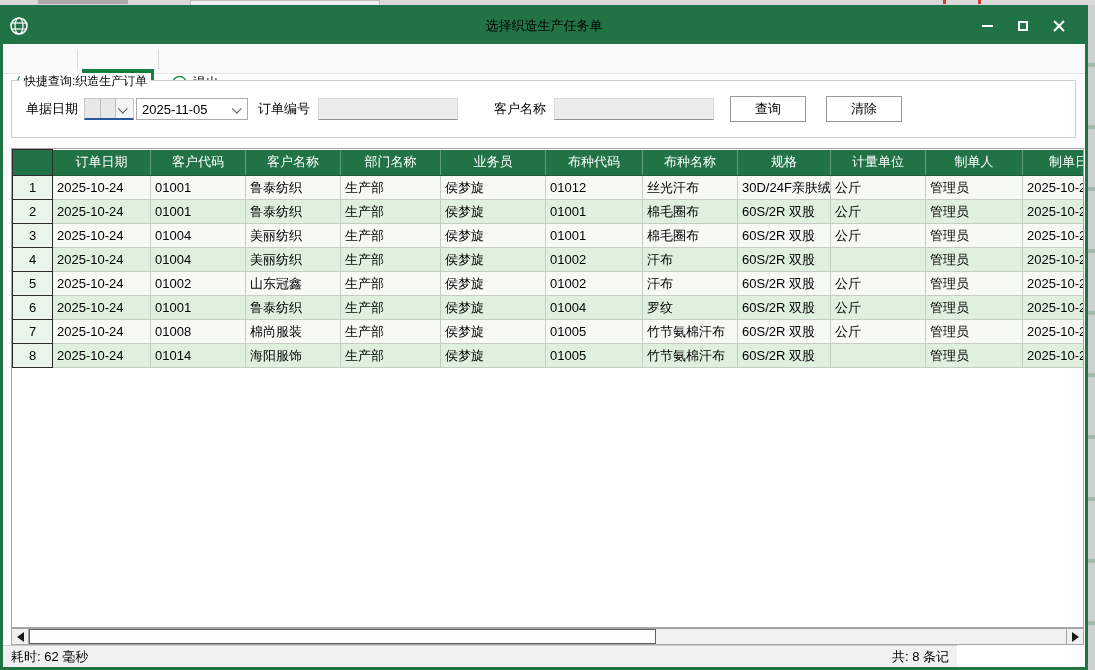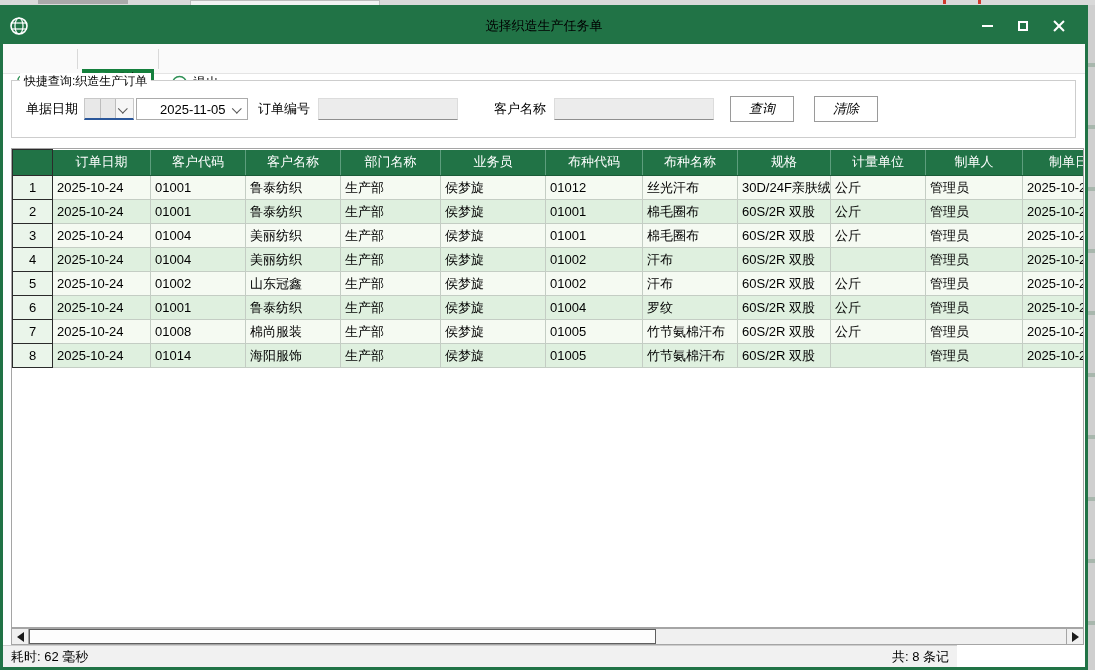--- a/index.html
+++ b/index.html
@@ -52,28 +52,28 @@
   .group-label { position:absolute; top:-8px; left:8px; background:#fff; padding:0 4px; font-size:12px; }
   .filter-row { display:flex; align-items:center; height:100%; padding-left:14px; }
   .flabel { font-size:13px; white-space:nowrap; }
   .combo-small { position:relative; width:50px; height:22px; margin-left:6px; margin-right:2px;
     border:1px solid #c8c8c8; border-bottom:2px solid #2b579a; background:#e8e8e8; display:flex; }
   .combo-small .cellA { width:16px; border-right:1px solid #bdbdbd; }
   .combo-small .cellB { width:15px; border-right:1px solid #bdbdbd; }
   .combo-small .dd { flex:1; background:#f6f6f6; position:relative; }
   .combo-date { position:relative; width:112px; height:22px; margin-right:10px;
     border:1px solid #ababab; background:#fff; display:flex; align-items:center;
-    padding-left:23px; font-size:13px; }
+    padding-left:5px; font-size:13px; }
   .chev { position:absolute; right:6px; top:7px; width:7px; height:7px;
     border-left:1px solid #555; border-bottom:1px solid #555; transform:rotate(-45deg) translateY(-1px); }
   .txtfield { height:22px; background:#ececec; border:1px solid #dcdcdc;
     border-bottom:1px solid #8f8f8f; font-size:13px; padding:0 4px;
     font-family:"Liberation Sans", sans-serif; }
-  .fbtn { height:26px; width:64px; background:#fff; border:1px solid #9a9a9a;
-    font-size:13px; font-family:"Liberation Sans", sans-serif;font-style:italic; }
+  .fbtn { height:26px; width:76px; background:#fff; border:1px solid #9a9a9a;
+    font-size:13px; font-family:"Liberation Sans", sans-serif; }
   .ml8 { margin-left:8px; } .mr8 { margin-right:8px; }
 
   .grid-panel { position:absolute; left:8px; top:140px; width:1073px; height:480px;
     border:1px solid #a5a5a5; background:#fff; overflow:hidden; }
   table { border-collapse:collapse; table-layout:fixed; width:1115px; }
   th { background:#217346; color:#fff; font-weight:normal; font-size:13px; height:26px;
     border-right:1px solid #5d9e7d; border-bottom:1px solid #1a5c38; overflow:hidden; white-space:nowrap; }
   th:first-child { border:1px solid #2b2b2b; }
   td { font-size:13px; height:24px; padding:0 4px; border-right:1px solid #c4cdc4;
     border-bottom:1px solid #c4cdc4; white-space:nowrap; overflow:hidden; }

